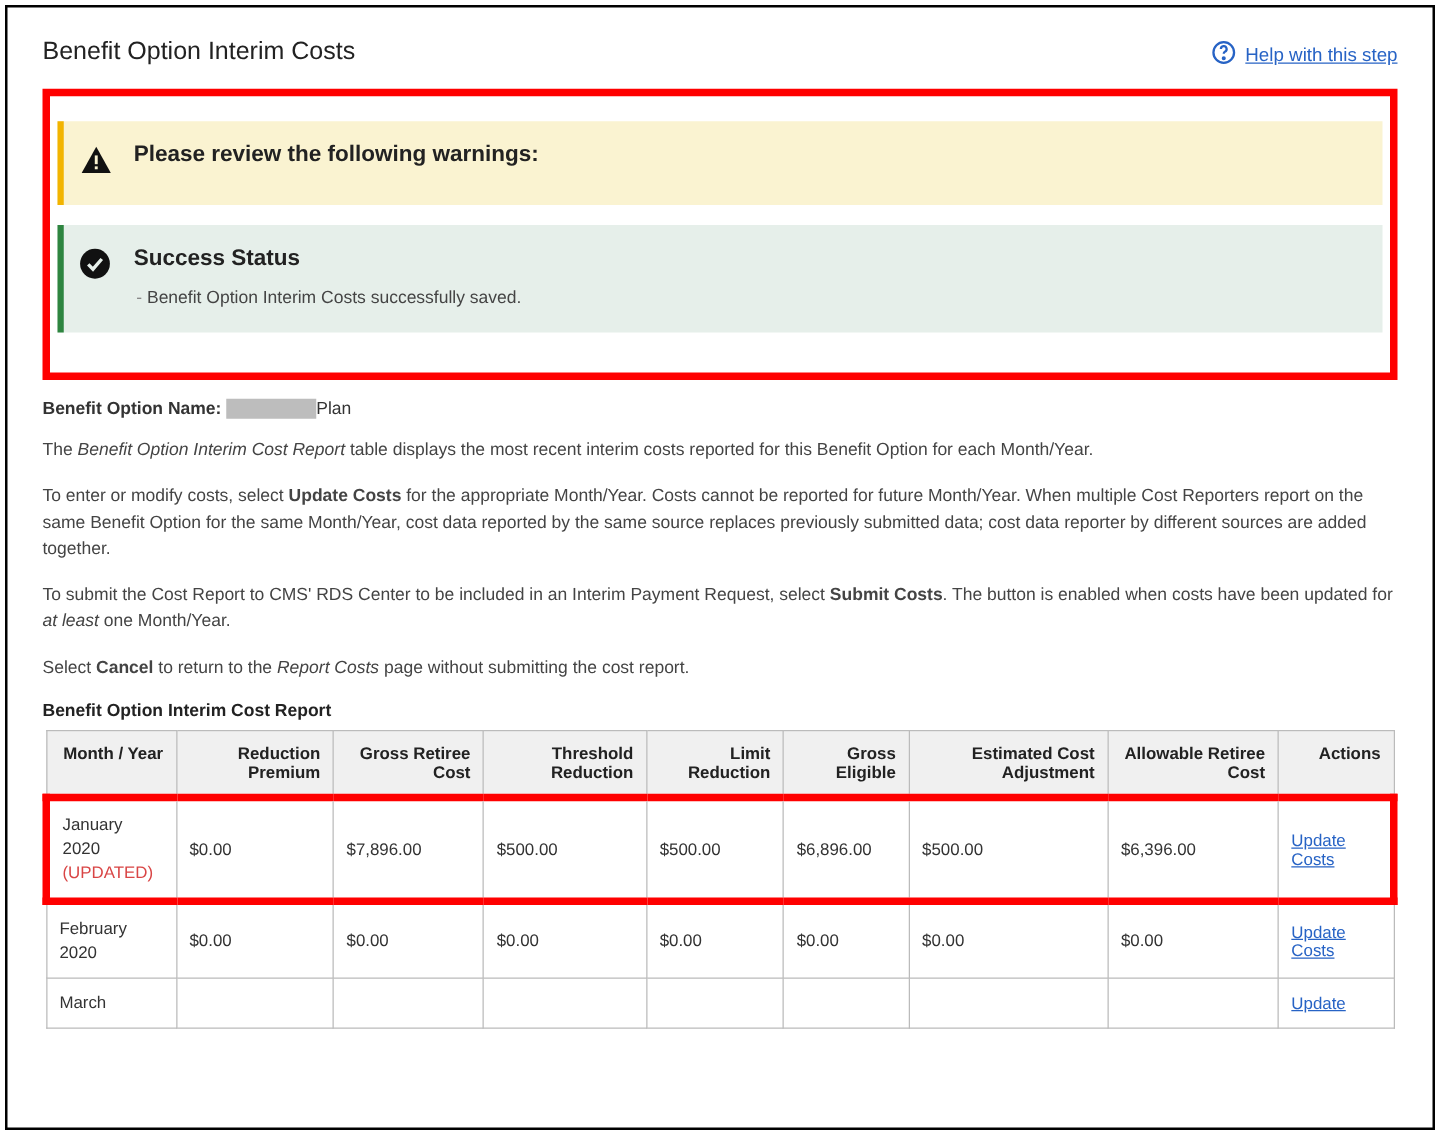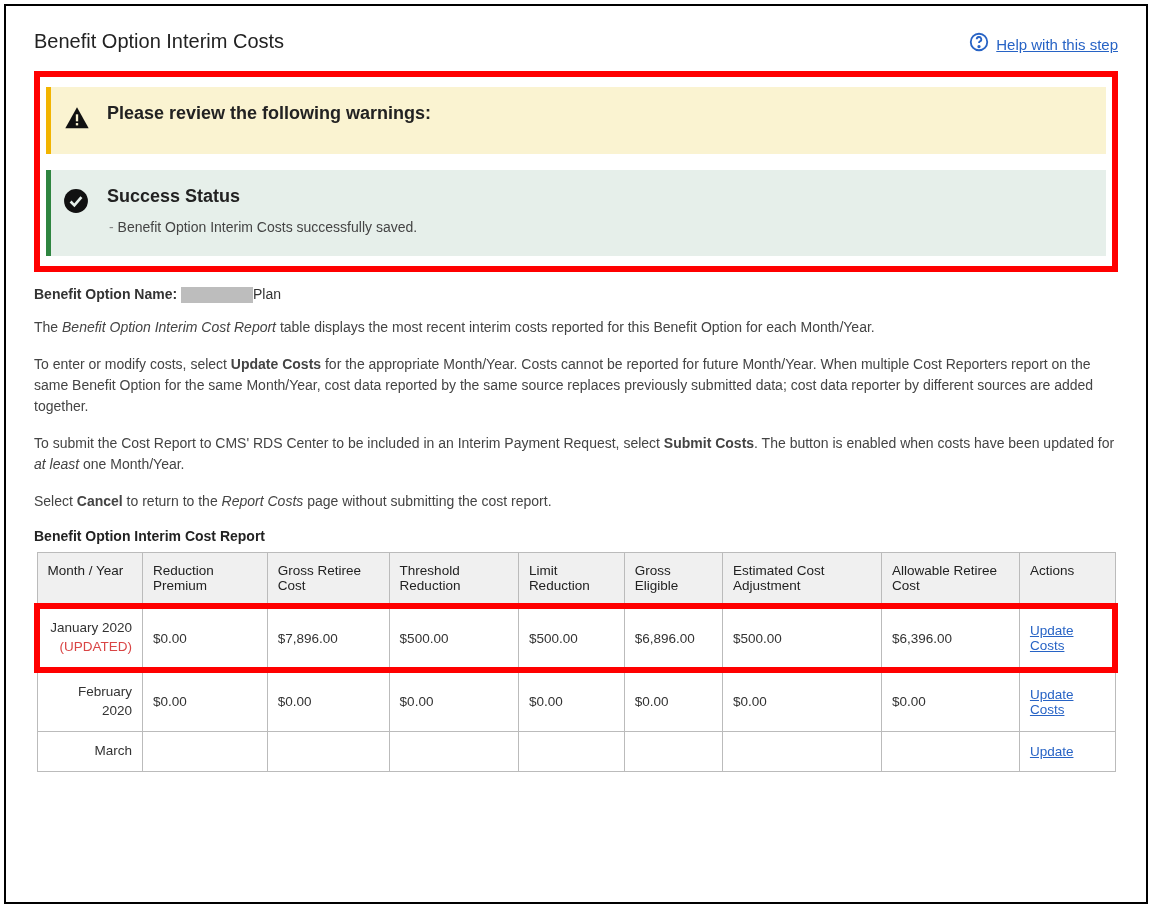--- a/index.html
+++ b/index.html
@@ -33,29 +33,29 @@
     display: flex;
     align-items: flex-end;
     color: #2763c5;
     text-decoration: underline;
     font-size: 15px;
     cursor: pointer;
   }
   .help-link svg { margin-right: 6px; }
   .alerts-wrap {
     border: 6px solid #ff0000;
-    padding: 10px 6px;
+    padding: 20px 6px;
     margin-bottom: 14px;
   }
   .alert {
     display: flex;
     padding: 16px 18px 18px 12px;
     margin-bottom: 16px;
   }
-  .alert:last-child { margin-bottom: 0; }
+  .alert:last-child { margin-bottom: 12px; }
   .alert-warn {
     background: #faf3d1;
     border-left: 5px solid #f2b400;
   }
   .alert-success {
     background: #e6efea;
     border-left: 5px solid #2e8540;
   }
   .alert-icon {
     width: 32px;
@@ -109,27 +109,28 @@
     font-size: 13.5px;
   }
   th, td {
     border: 1px solid #bbb;
     padding: 10px 10px;
     text-align: left;
     vertical-align: top;
   }
   th {
     background: #f0f0f0;
-    font-weight: 400;
+    font-weight: 700;
     color: #222;
     font-size: 13.5px;
+    text-align: right;
   }
   td { color: #333; }
   .totals-row td { font-weight: 700; }
-  .month-cell { line-height: 1.4; text-align: right; }
+  .month-cell { line-height: 1.4; }
   .updated-flag { color: #d94545; }
   .link-cell a {
     color: #2763c5;
     text-decoration: underline;
     cursor: pointer;
   }
   tr.highlight-row td {
     border-top: 6px solid #ff0000;
     border-bottom: 6px solid #ff0000;
   }

